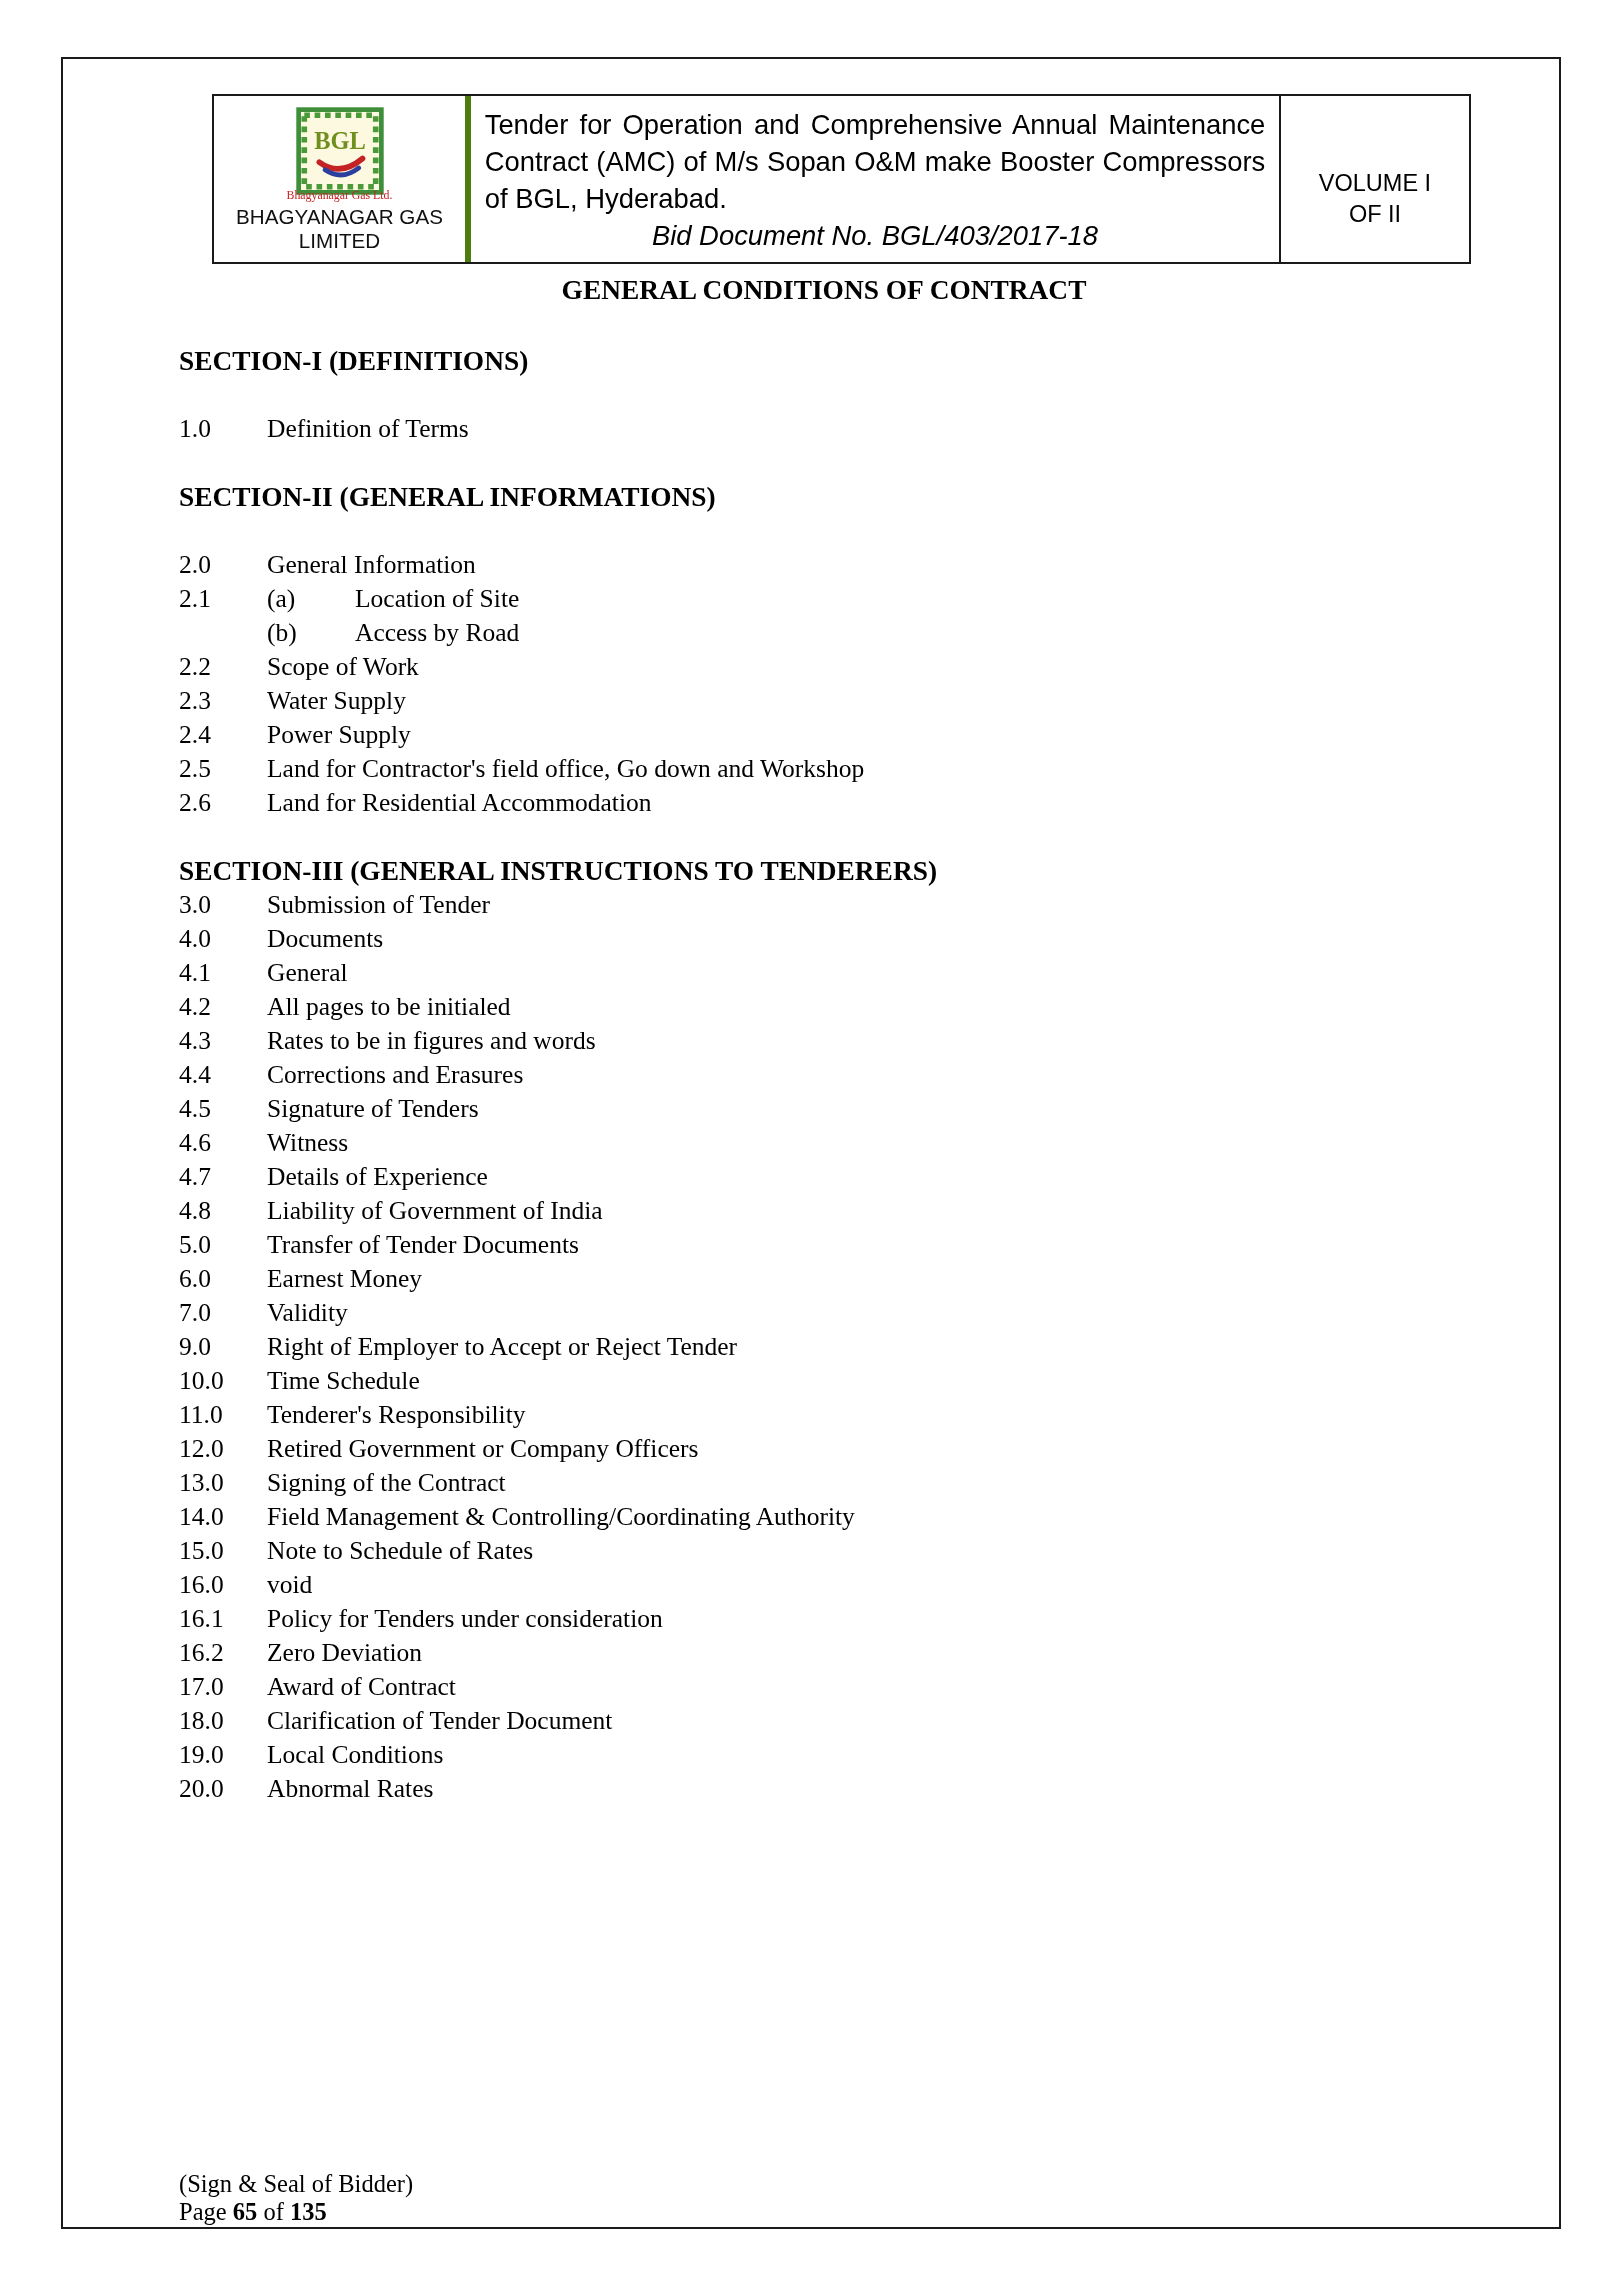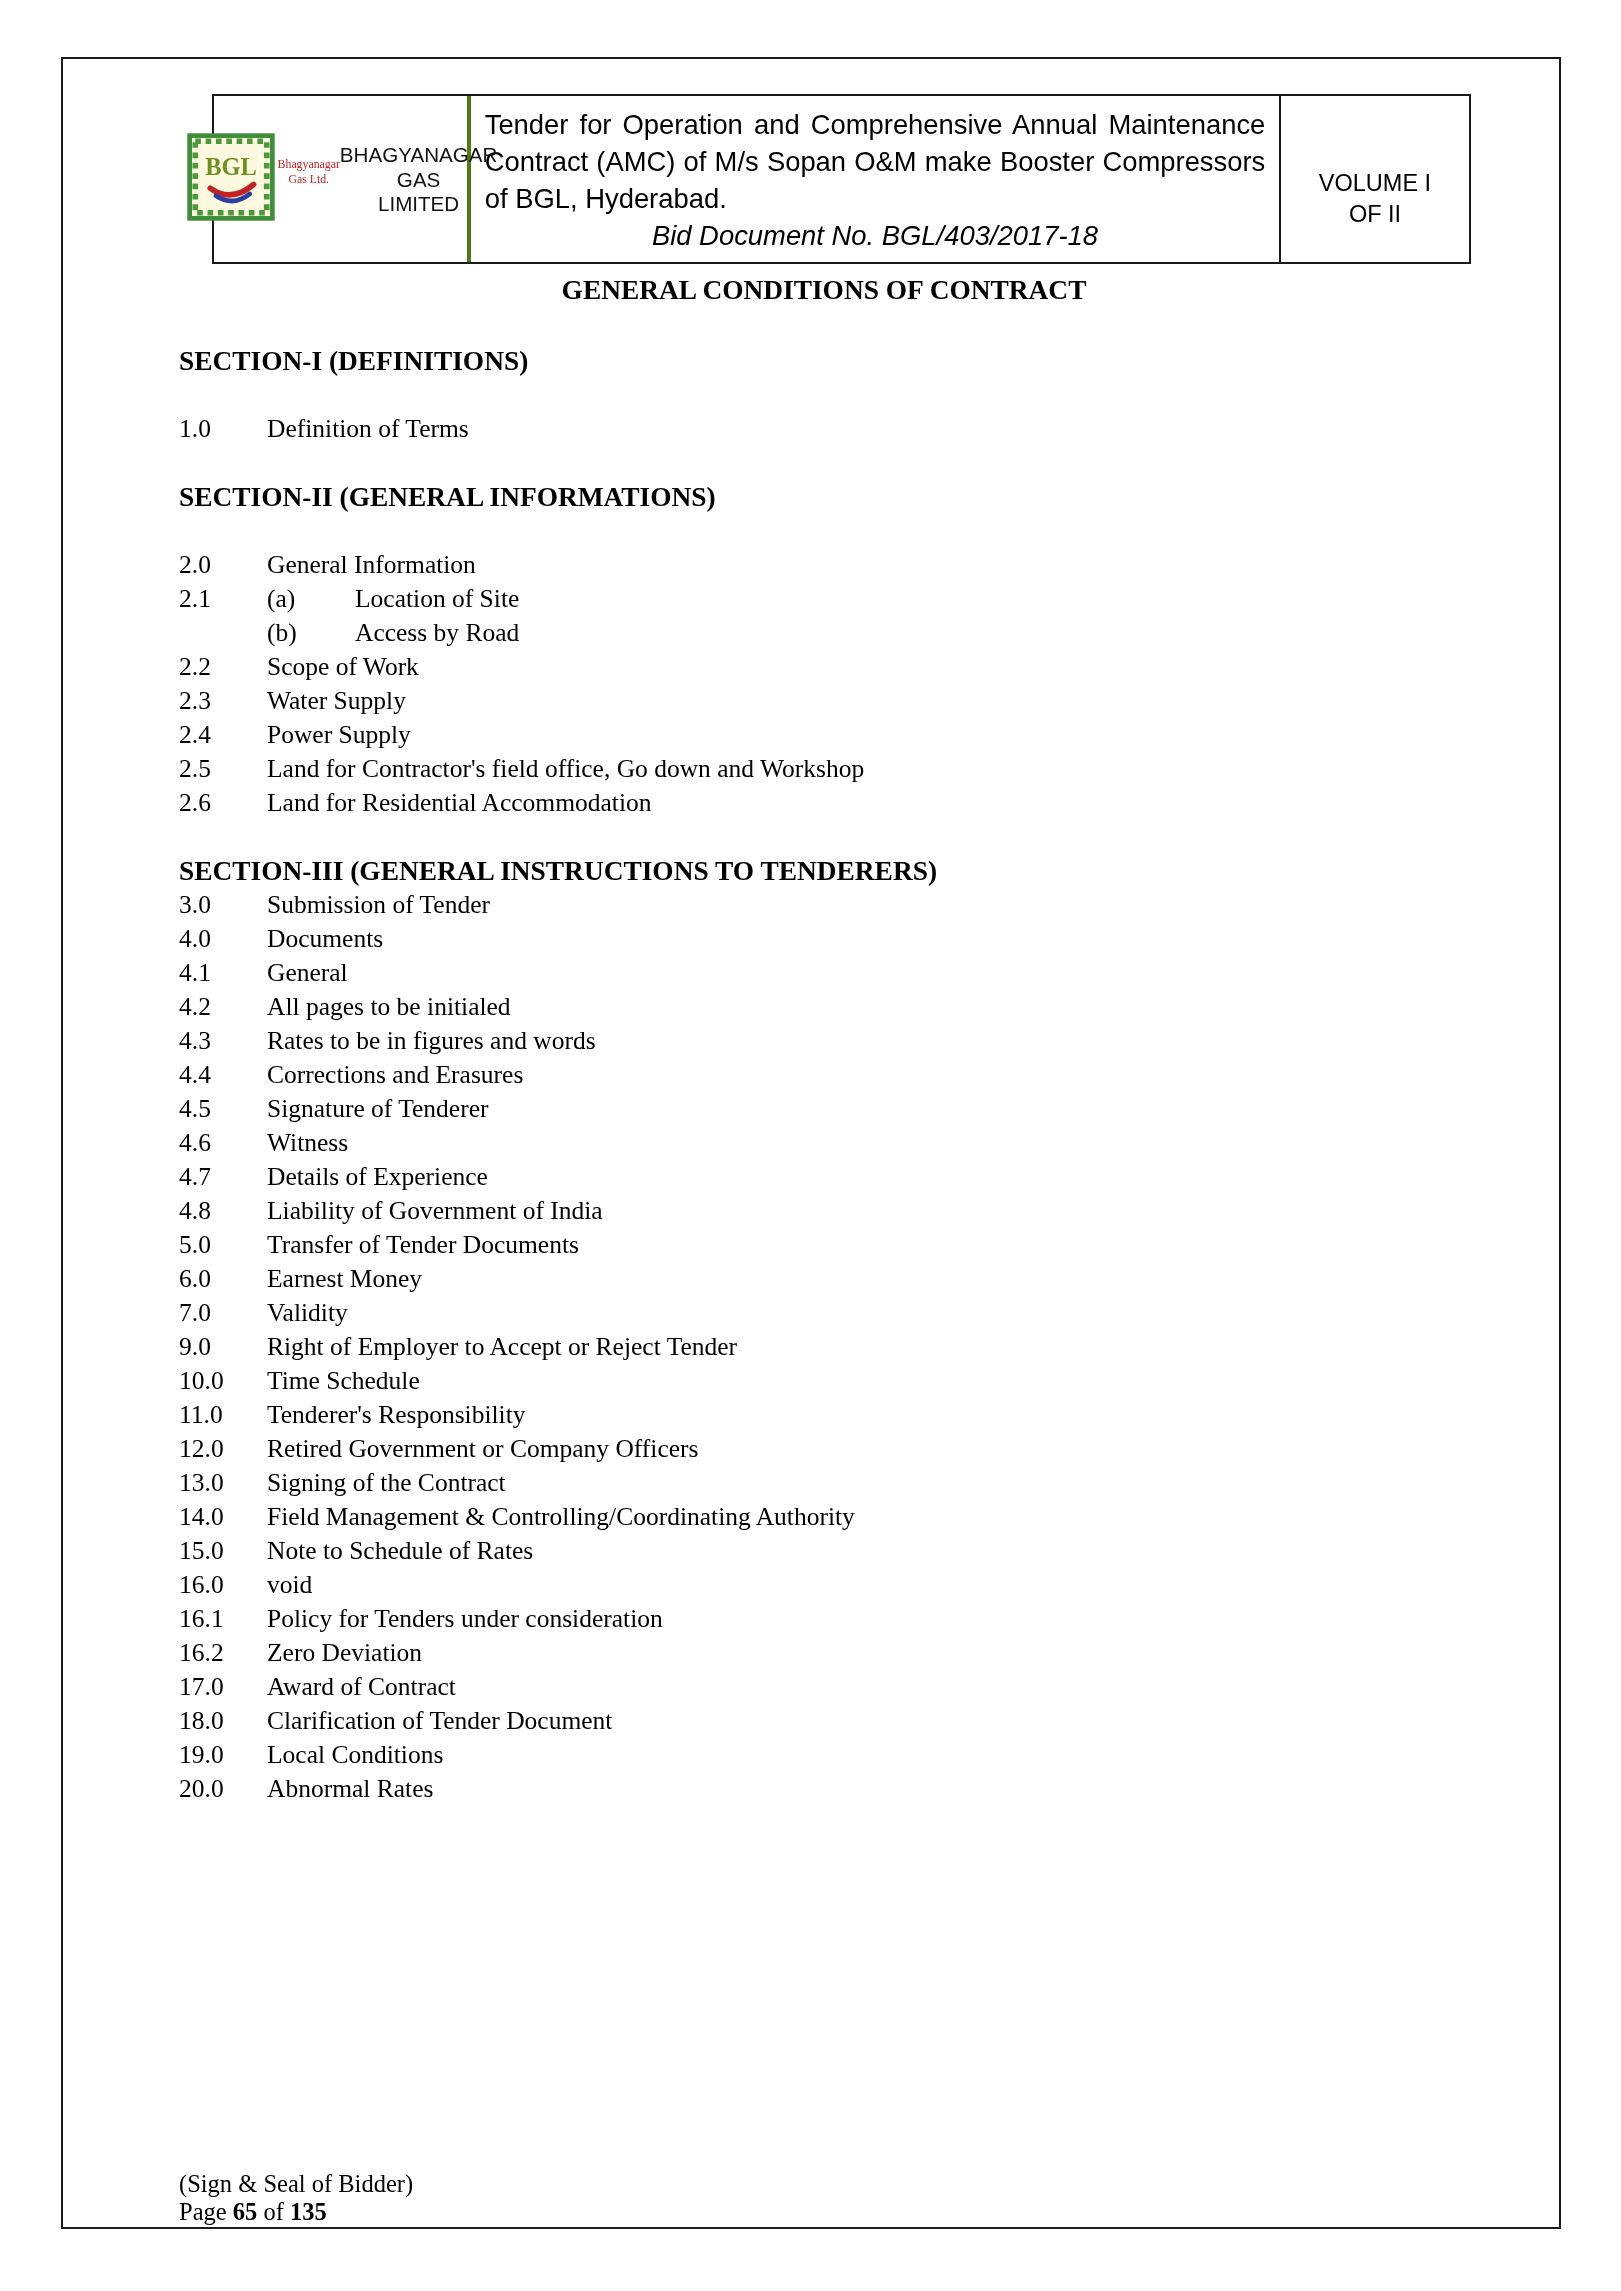--- a/index.html
+++ b/index.html
@@ -21,22 +21,22 @@
   .header-table {
     position: absolute;
     left: 149px; top: 35px;
     width: 1259px;
     display: flex;
     border: 2px solid #1a1a1a;
     font-family: "Liberation Sans", sans-serif;
   }
   .logo-cell {
     width: 257px; flex: none;
-    border-right: 4px solid #4d7c0f;
-    display: flex; flex-direction: row;
+    border-right: 6px solid #4d7c0f;
+    display: flex; flex-direction: column;
     align-items: center; justify-content: center;
     padding: 5.9px 3.9px;
     text-align: center;
   }
   .logo-subtitle {
     font-size: 11.8px; color: #c42323;
     margin-top: -13.7px;
     font-family: "Liberation Serif", serif;
   }
   .company-name {
@@ -234,21 +234,21 @@
           <span class="toc-text">Rates to be in figures and words</span>
         </div>
           <div class="toc-row">
           <span class="toc-num">4.4</span>
 
           <span class="toc-text">Corrections and Erasures</span>
         </div>
           <div class="toc-row">
           <span class="toc-num">4.5</span>
 
-          <span class="toc-text">Signature of Tenderer</span>
+          <span class="toc-text">Signature of Tenders</span>
         </div>
           <div class="toc-row">
           <span class="toc-num">4.6</span>
 
           <span class="toc-text">Witness</span>
         </div>
           <div class="toc-row">
           <span class="toc-num">4.7</span>
 
           <span class="toc-text">Details of Experience</span>

